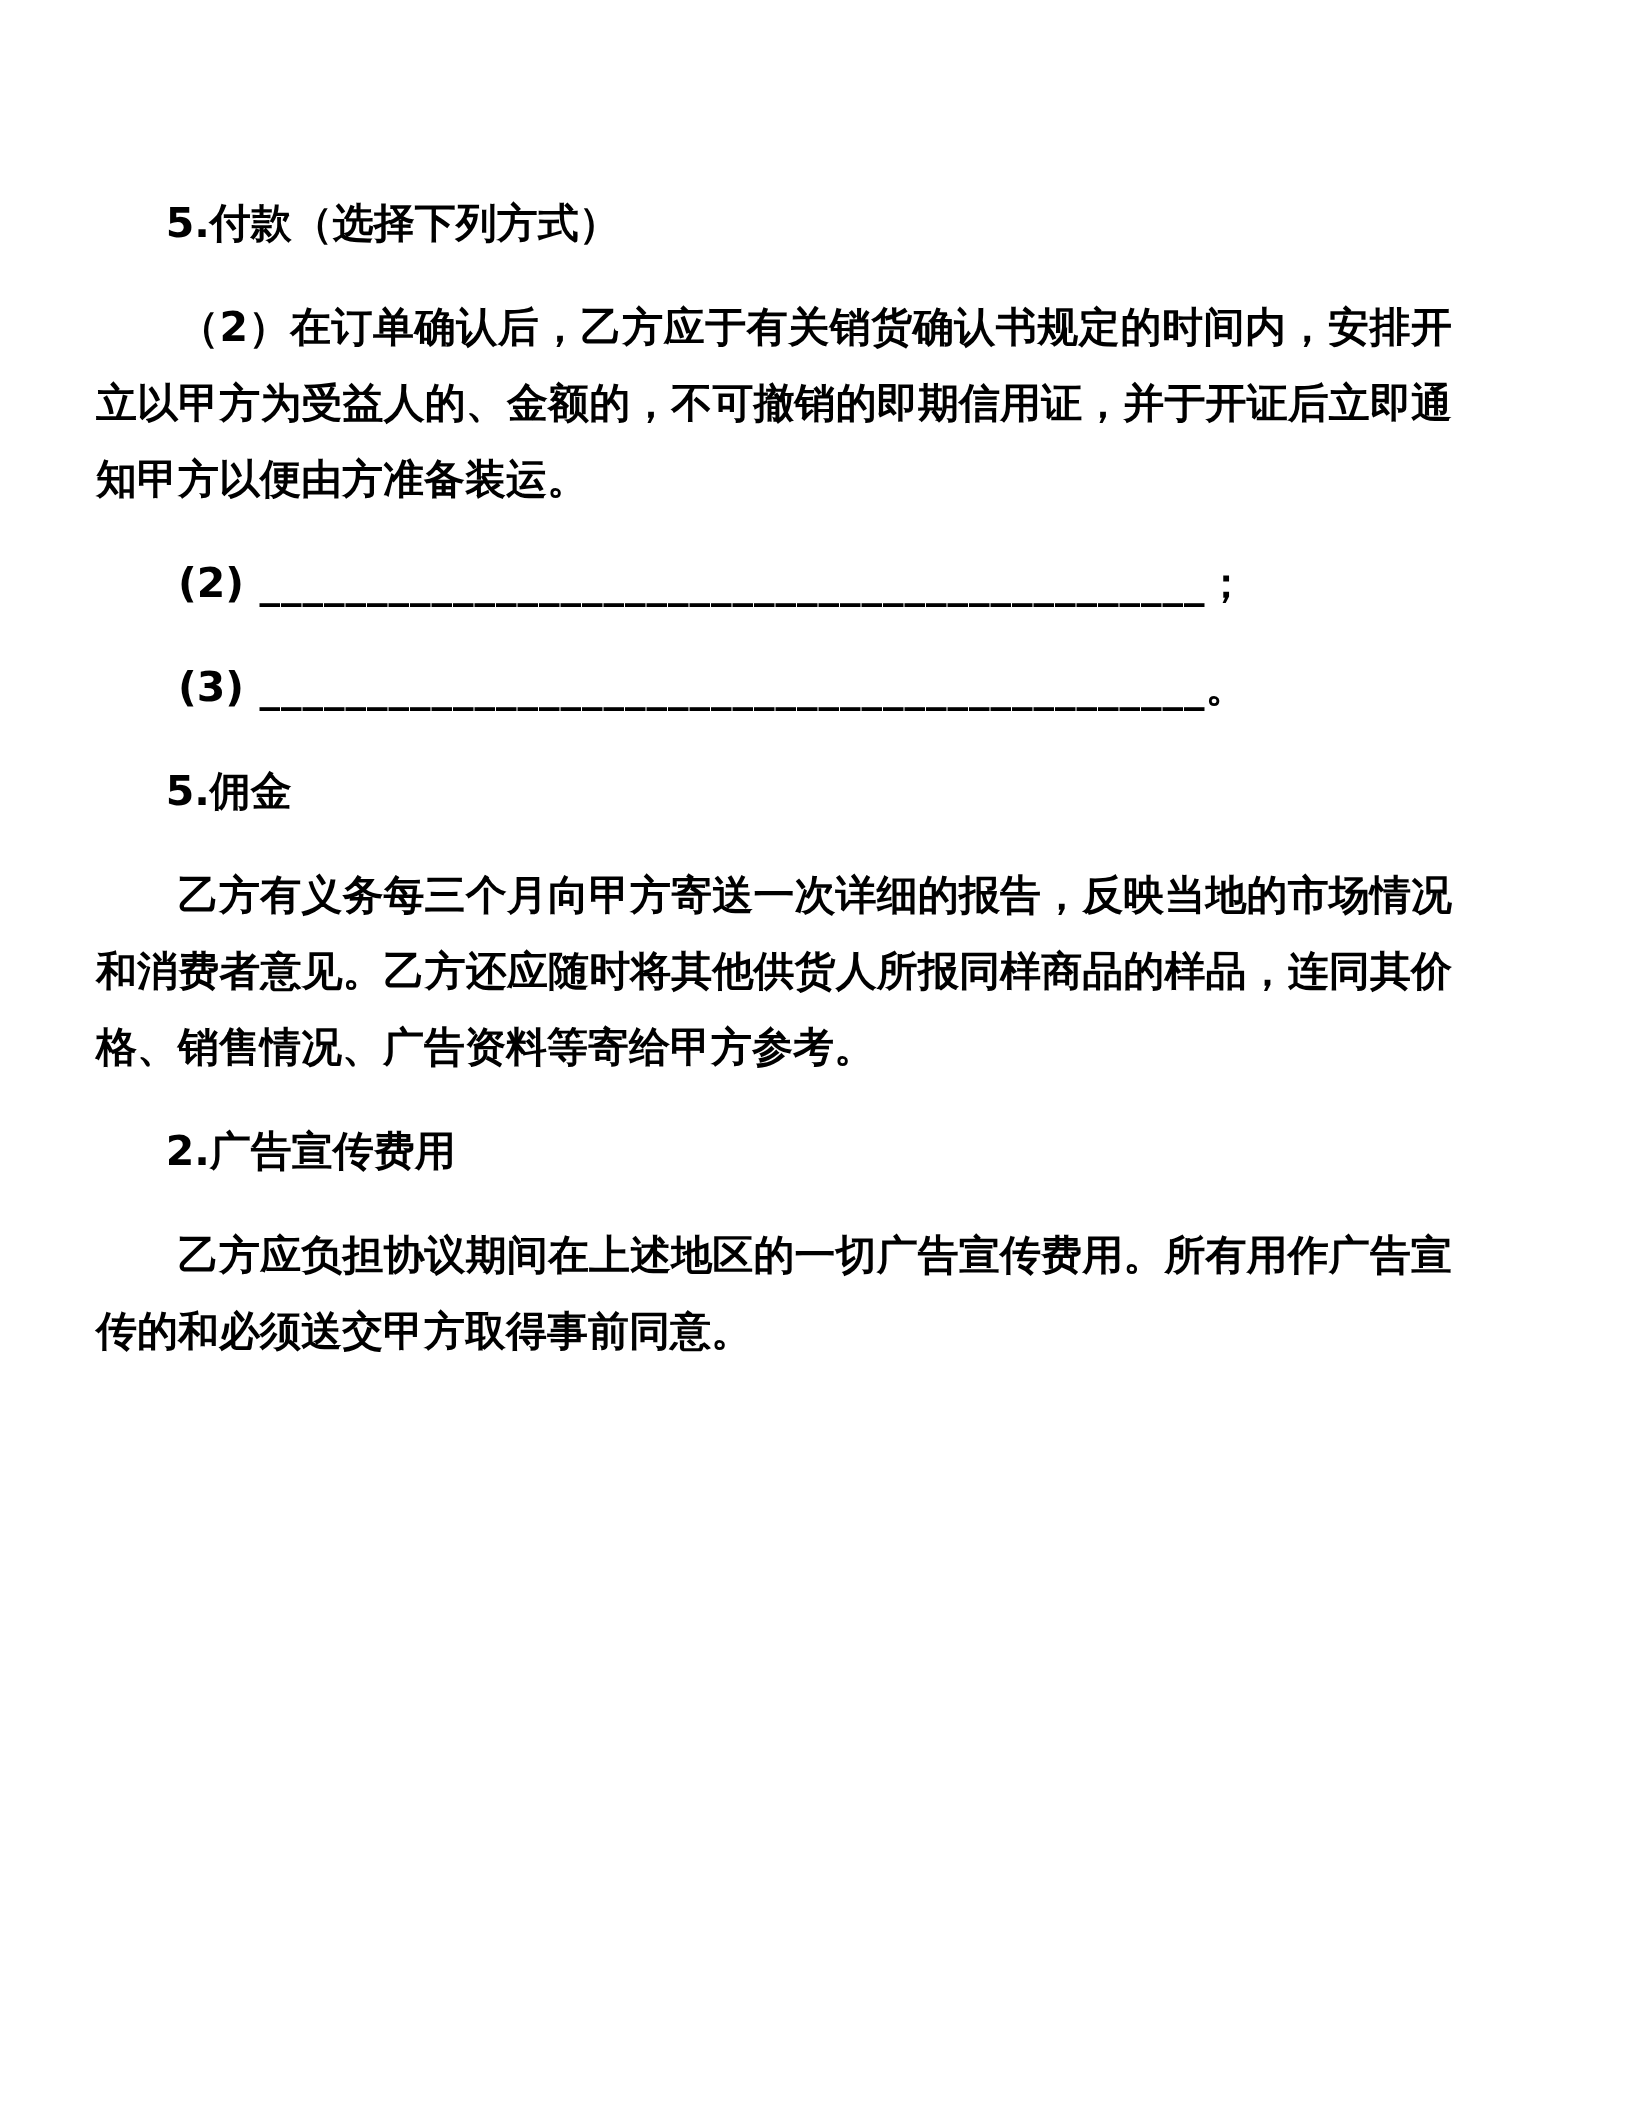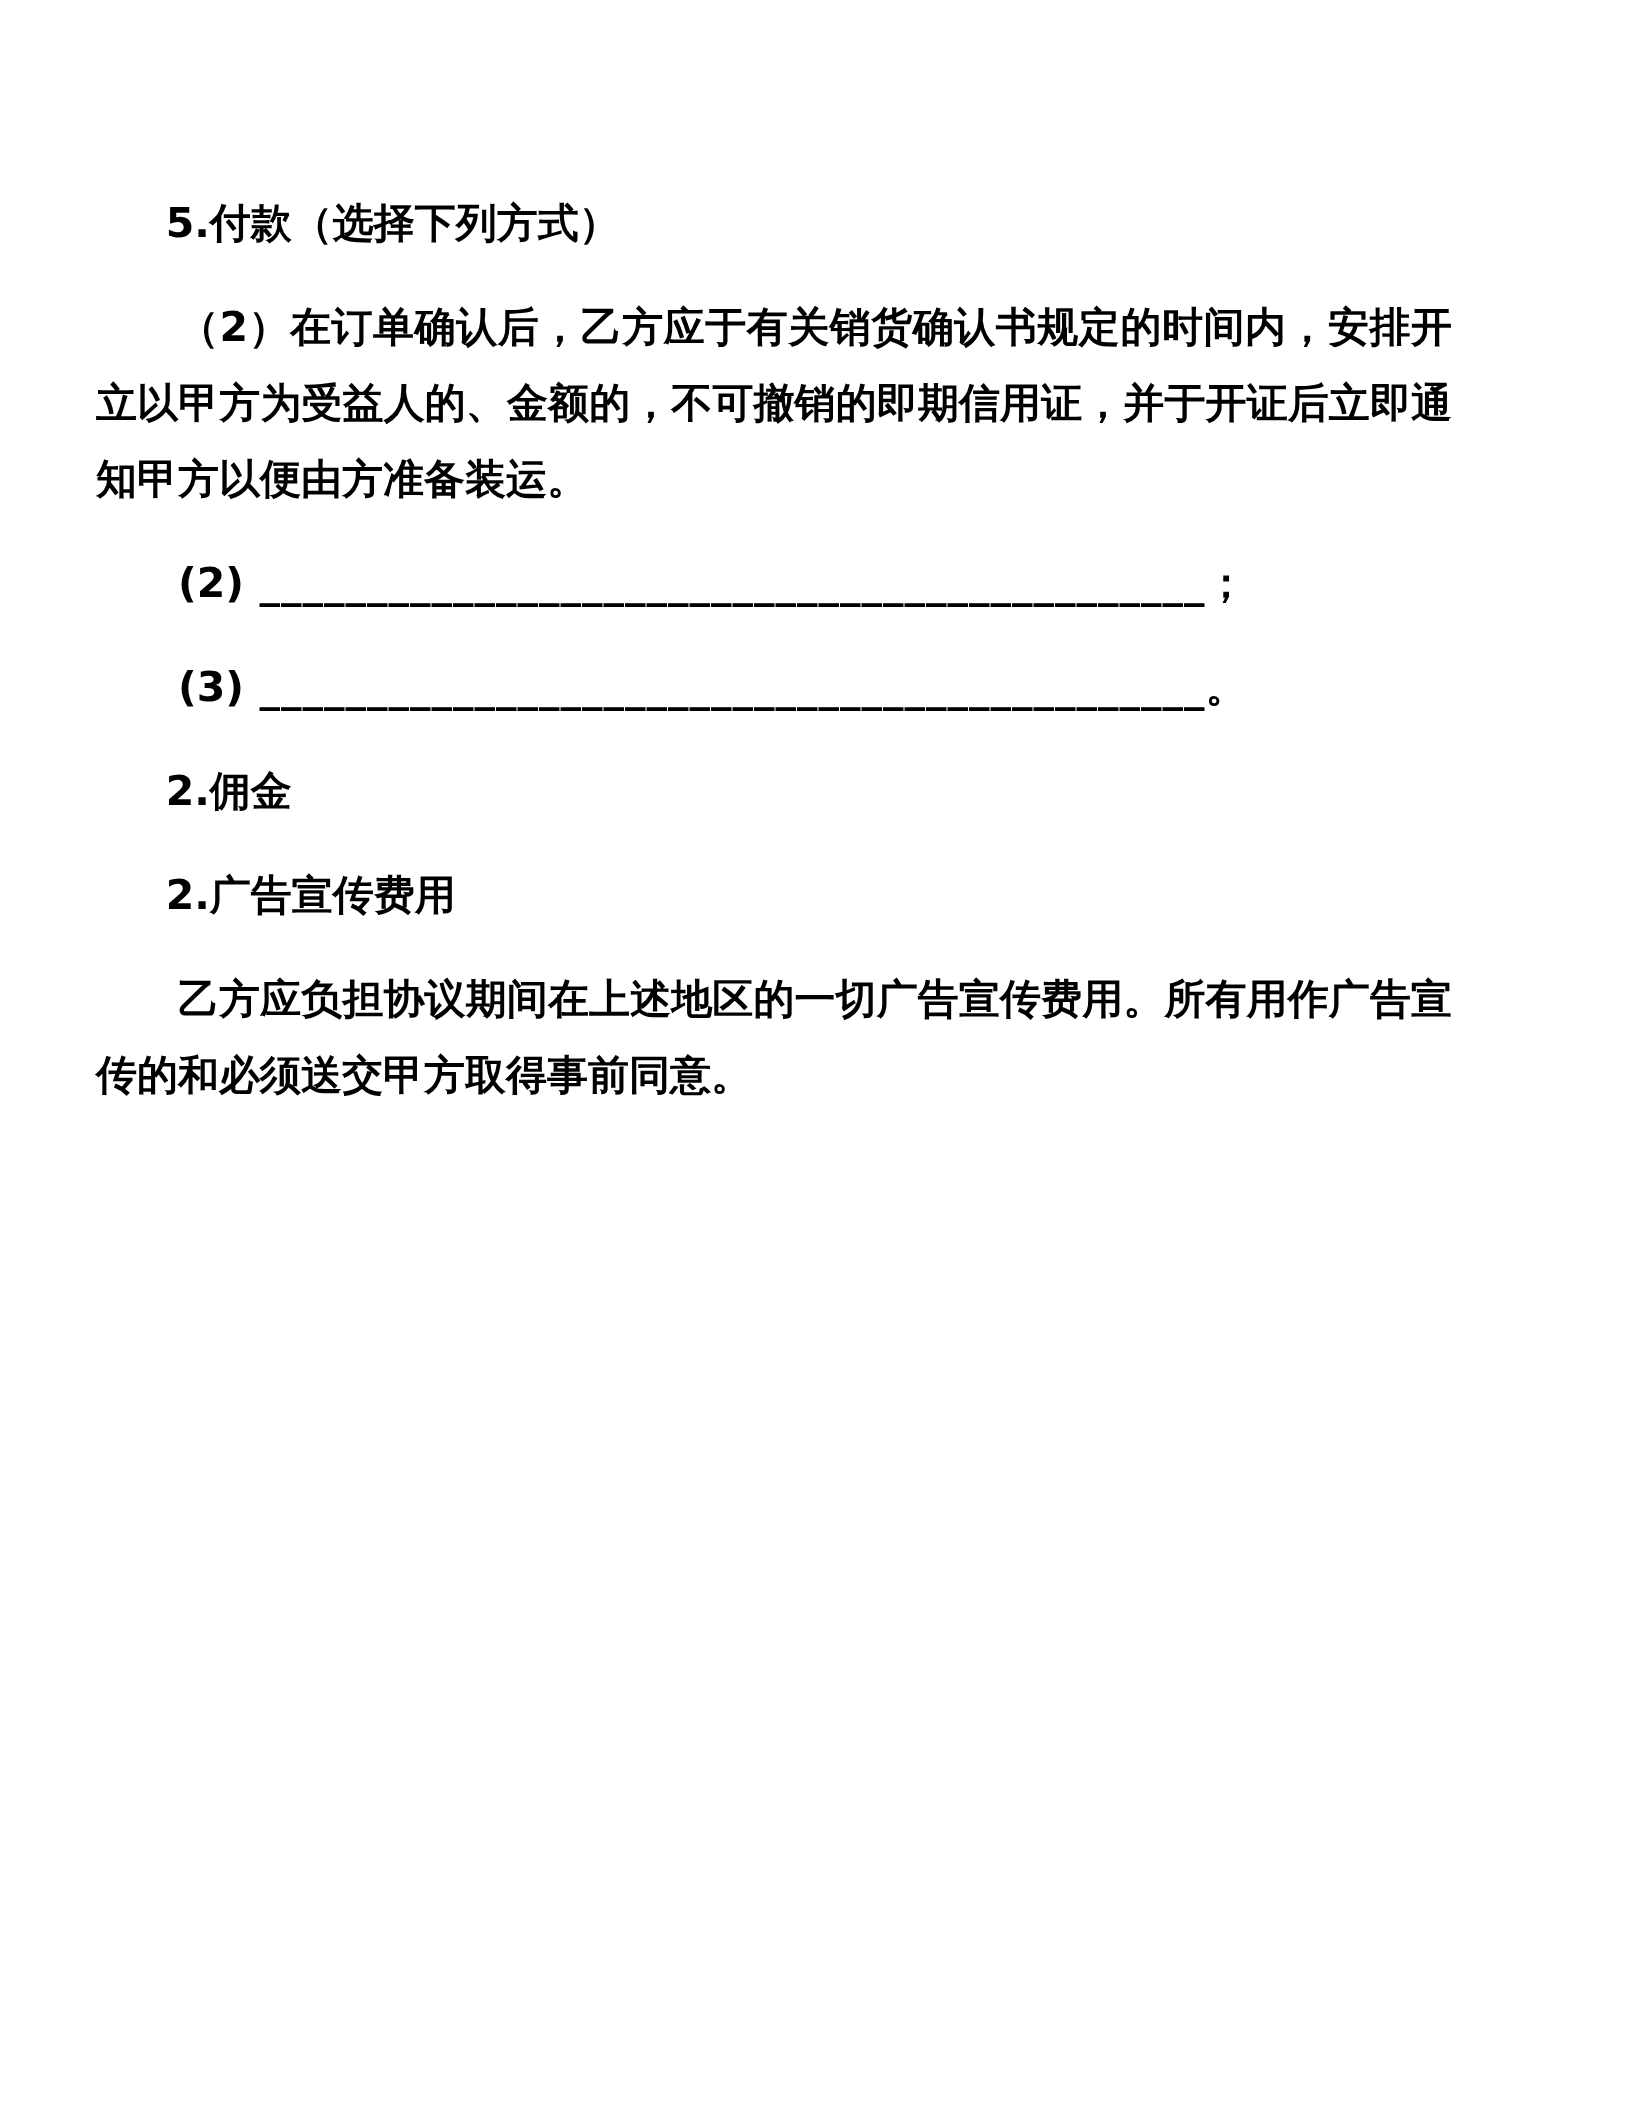--- a/index.html
+++ b/index.html
@@ -31,23 +31,24 @@
 <div class="page">
 
   <div class="block heading">5.付款（选择下列方式）</div>
 
   <div class="block para">（2）在订单确认后，乙方应于有关销货确认书规定的时间内，安排开立以甲方为受益人的、金额的，不可撤销的即期信用证，并于开证后立即通知甲方以便由方准备装运。</div>
 
   <div class="block fill-line"><span class="fill-label">(2)</span><span class="fill-blank">____________________________________________</span><span>；</span></div>
 
   <div class="block fill-line"><span class="fill-label">(3)</span><span class="fill-blank">____________________________________________</span><span>。</span></div>
 
-  <div class="block heading">2.佣金</div>
+  <div class="block heading">5.佣金</div>
 
 
 
+  <div class="block para">乙方有义务每三个月向甲方寄送一次详细的报告，反映当地的市场情况和消费者意见。乙方还应随时将其他供货人所报同样商品的样品，连同其价格、销售情况、广告资料等寄给甲方参考。</div>
 
   <div class="block heading">2.广告宣传费用</div>
 
   <div class="block para">乙方应负担协议期间在上述地区的一切广告宣传费用。所有用作广告宣传的和必须送交甲方取得事前同意。</div>
 
 
 </div>
 
 </body></html>

